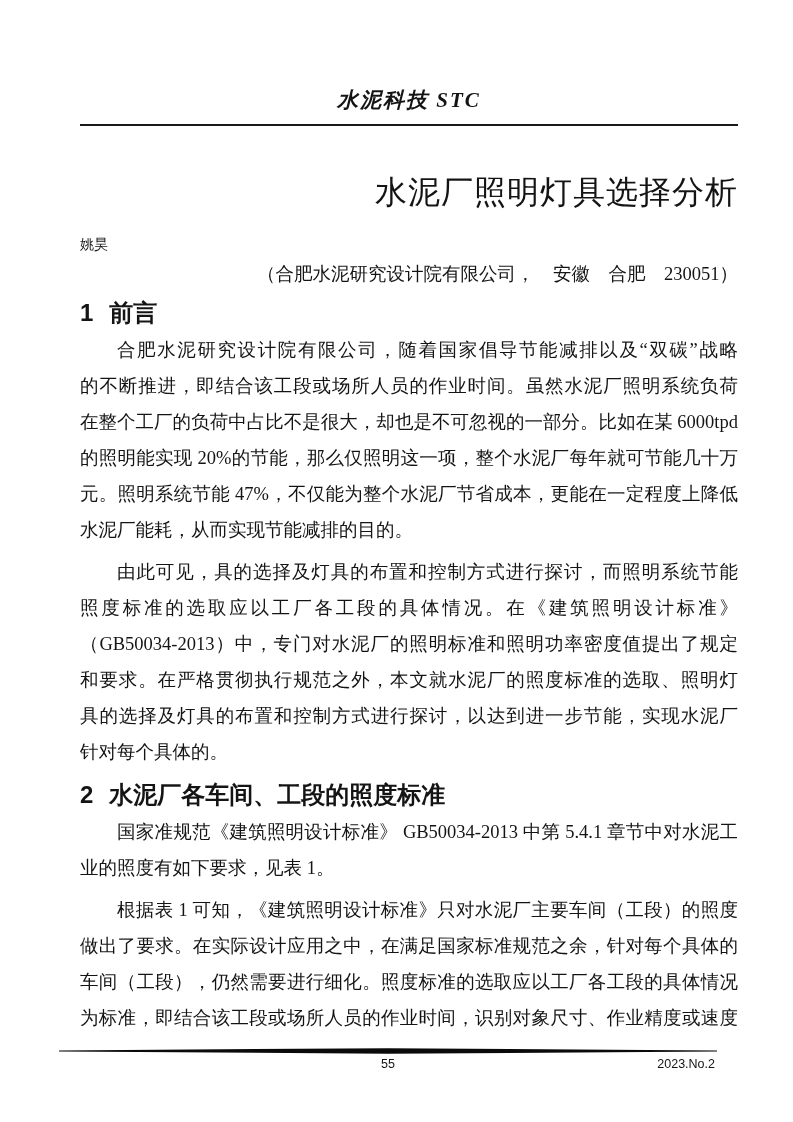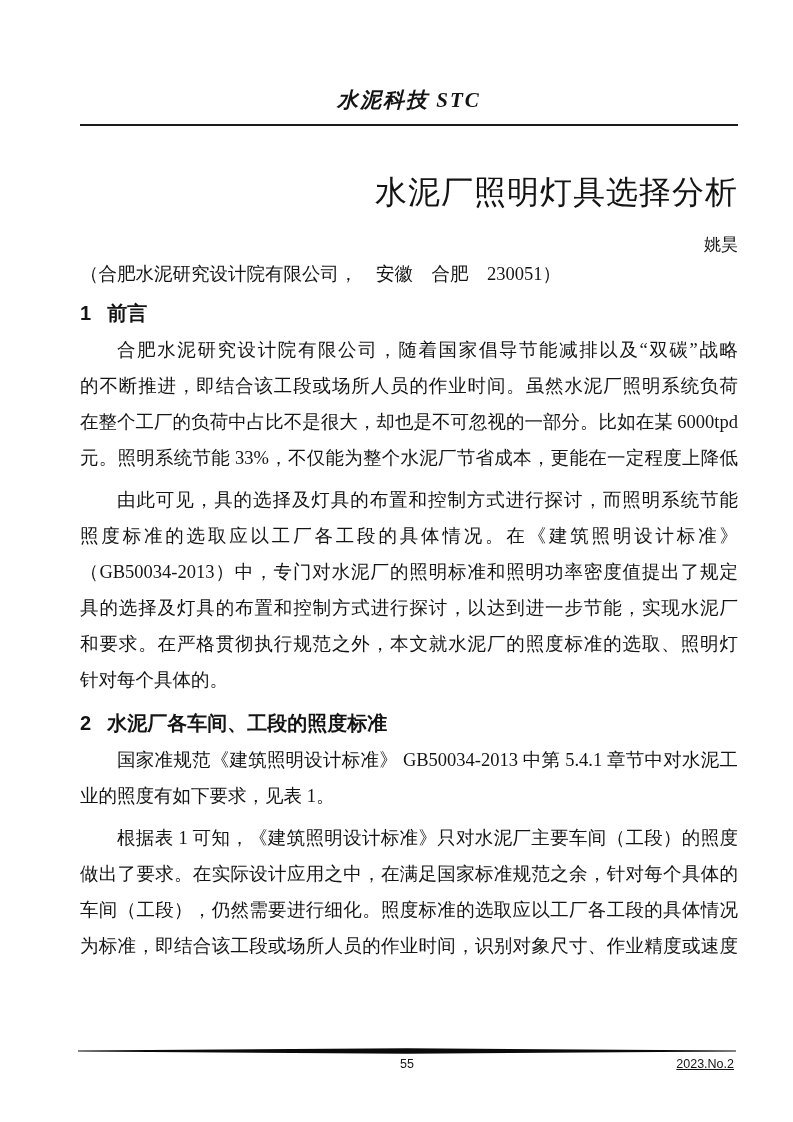--- a/index.html
+++ b/index.html
@@ -37,35 +37,35 @@
   .art-title {
     margin-top: 44px;
     text-align: right;
     font-size: 32px;
     line-height: 44px;
     font-weight: 500;
     letter-spacing: 1px;
   }
   .author {
     margin-top: 18px;
-    text-align: right;
-    font-size: 17px;
+    text-align: left;
+    font-size: 14px;
     line-height: 26px;
   }
   .affiliation {
     margin-top: 2px;
-    text-align: left;
+    text-align: right;
     font-size: 18.5px;
     line-height: 28px;
   }
   
   .sec-heading {
     font-family: "Liberation Sans", "DejaVu Sans", sans-serif;
     font-weight: 700;
-    font-size: 20px;
+    font-size: 24px;
     line-height: 26px;
     margin: 12px 0 6px 0;
   }
   .sec-heading .h-num { margin-right: 16px; }
   
   .para { margin: 0 0 6px 0; }
   .line {
     font-size: 18.5px;
     line-height: 36px;
     height: 36px;
@@ -75,38 +75,38 @@
   }
   .line.first { text-indent: 2em; }
   .line.stretch {
     text-align: justify;
     text-align-last: justify;
     text-justify: inter-character;
   }
   
   .footer {
     position: absolute;
-    left: 78px;
+    left: 59px;
     width: 658px;
     top: 1048px;
   }
   .footer-rule { display: block; width: 658px; height: 7px; }
   .footer-row {
     position: relative;
     font-family: "Liberation Sans", "DejaVu Sans", sans-serif;
     font-size: 12.5px;
     line-height: 18px;
     height: 18px;
   }
   .page-number {
     position: absolute; left: 0; right: 0;
     text-align: center;
   }
   .issue-number {
-    position: absolute; right: 2px; text-decoration: underline;
+    position: absolute; right: 2px;
   }
 </style>
 </head>
 <body>
 
 <div class="page">
 
   <div class="journal-head">
     <div class="journal-title">水泥科技 STC</div>
     <div class="head-rule"></div>
@@ -117,28 +117,30 @@
   <div class="author">姚昊</div>
 
   <div class="affiliation">（合肥水泥研究设计院有限公司，　安徽　合肥　230051）</div>
 
   <div>
       <h2 class="sec-heading"><span class="h-num">1</span><span>前言</span></h2>
       <div class="para">
         <div class="line stretch first">合肥水泥研究设计院有限公司，随着国家倡导节能减排以及“双碳”战略</div>
         <div class="line stretch">的不断推进，即结合该工段或场所人员的作业时间。虽然水泥厂照明系统负荷</div>
         <div class="line stretch">在整个工厂的负荷中占比不是很大，却也是不可忽视的一部分。比如在某 6000tpd</div>
-        <div class="line stretch">元。照明系统节能 33%，不仅能为整个水泥厂节省成本，更能在一定程度上降低</div>
+        <div class="line stretch">的照明能实现 20%的节能，那么仅照明这一项，整个水泥厂每年就可节能几十万</div>
+        <div class="line stretch">元。照明系统节能 47%，不仅能为整个水泥厂节省成本，更能在一定程度上降低</div>
+        <div class="line">水泥厂能耗，从而实现节能减排的目的。</div>
       </div>
       <div class="para">
         <div class="line stretch first">由此可见，具的选择及灯具的布置和控制方式进行探讨，而照明系统节能</div>
         <div class="line stretch">照度标准的选取应以工厂各工段的具体情况。在《建筑照明设计标准》</div>
         <div class="line stretch">（GB50034-2013）中，专门对水泥厂的照明标准和照明功率密度值提出了规定</div>
+        <div class="line stretch">和要求。在严格贯彻执行规范之外，本文就水泥厂的照度标准的选取、照明灯</div>
         <div class="line stretch">具的选择及灯具的布置和控制方式进行探讨，以达到进一步节能，实现水泥厂</div>
-        <div class="line stretch">和要求。在严格贯彻执行规范之外，本文就水泥厂的照度标准的选取、照明灯</div>
         <div class="line">针对每个具体的。</div>
       </div>
       <h2 class="sec-heading"><span class="h-num">2</span><span>水泥厂各车间、工段的照度标准</span></h2>
       <div class="para">
         <div class="line stretch first">国家准规范《建筑照明设计标准》 GB50034-2013 中第 5.4.1 章节中对水泥工</div>
         <div class="line">业的照度有如下要求，见表 1。</div>
       </div>
       <div class="para">
         <div class="line stretch first">根据表 1 可知，《建筑照明设计标准》只对水泥厂主要车间（工段）的照度</div>
         <div class="line stretch">做出了要求。在实际设计应用之中，在满足国家标准规范之余，针对每个具体的</div>

